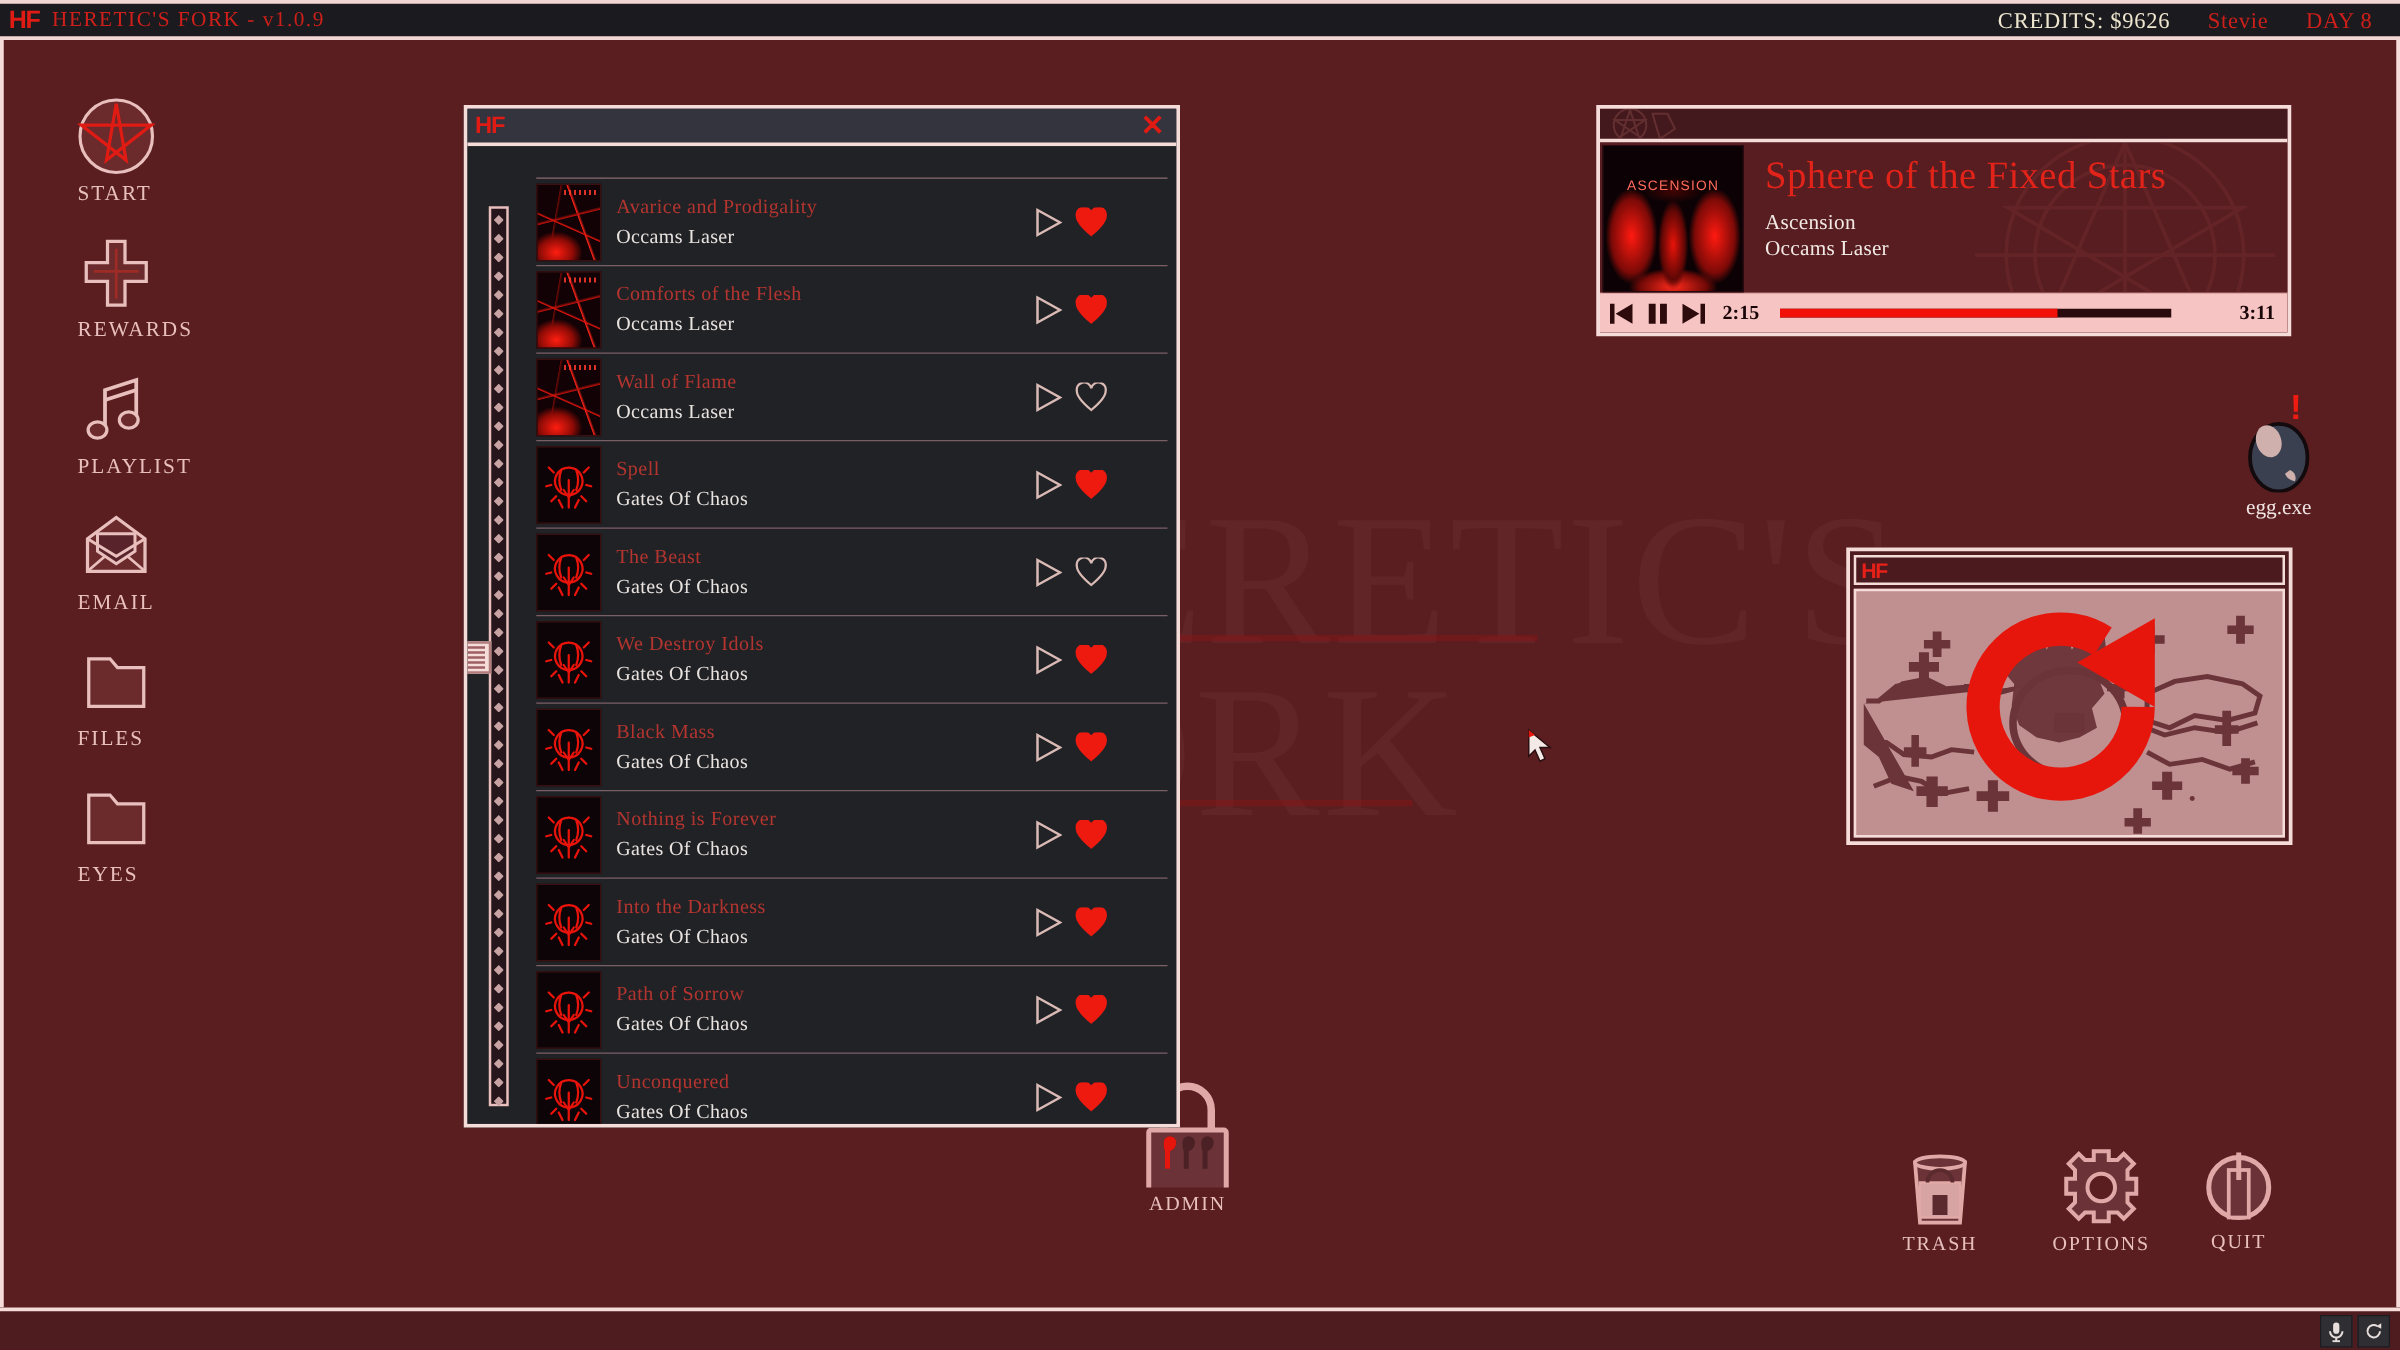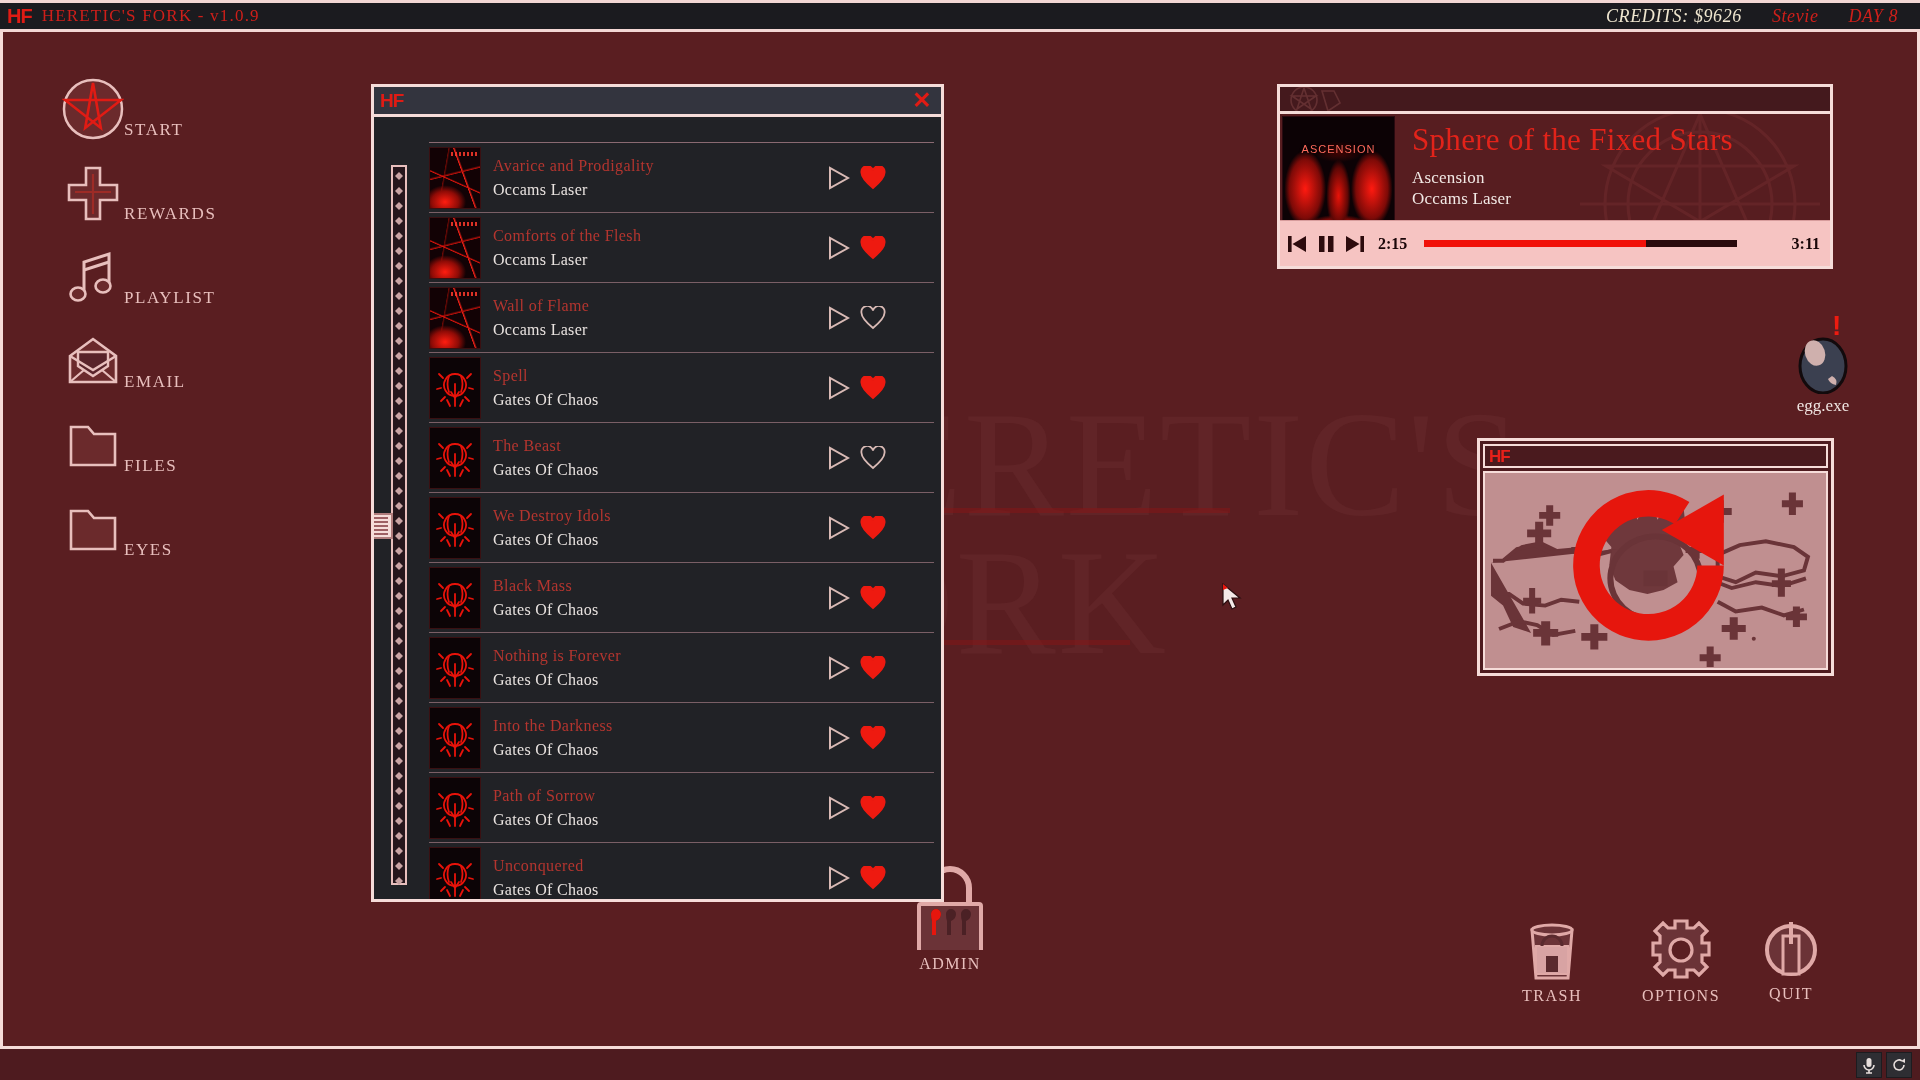--- a/index.html
+++ b/index.html
@@ -66,41 +66,40 @@
     font-family: "Liberation Serif", serif;
     font-size: 17px;
     color: #cf1f1a;
     letter-spacing: 1.2px;
   }
   #topbar .right {
     margin-left: auto;
     display: flex; align-items: center;
     gap: 30px;
     margin-right: 22px;
-    font-style: italic;
   }
   #topbar .credits {
     font-size: 18px; color: #efe6cf; letter-spacing: .6px;
   }
   #topbar .player-name {
     font-size: 18px; color: #cf1f1a; letter-spacing: .6px;
   }
   #topbar .day {
     font-size: 18px; color: #cf1f1a; letter-spacing: .6px;
   }
 
   
   #dock {
     position: absolute; left: 62px; top: 78px;
     width: 120px;
     display: flex; flex-direction: column; gap: 22px;
     z-index: 10;
   }
   .dock-item {
-    display: flex; flex-direction: row; align-items: flex-end;
+    display: flex; flex-direction: column; align-items: flex-start;
     width: 120px; cursor: pointer;
   }
   .dock-icon { height: 62px; display:flex; align-items:center; justify-content:center; }
   .dock-label {
     margin-top: 5px;
     font-size: 17px;
     color: #e8bfbd;
     letter-spacing: 1.6px;
     font-family: "Liberation Serif", serif;
   }
@@ -307,21 +306,21 @@
     font-size: 31px; color: #e2231a;
     letter-spacing: .3px; line-height: 1.05;
     margin-bottom: 10px;
   }
   #np-album, #np-artist {
     font-family: "Liberation Serif", serif;
     font-size: 17px; color: #f2e9e5; line-height: 1.24;
     letter-spacing: .2px;
   }
   #np-controls {
-    height: 46px; flex: 0 0 auto;
+    height: 32px; flex: 0 0 auto;
     background: #f6c4c2;
     display: flex; align-items: center;
     padding: 0 10px 0 6px; gap: 8px;
     border-top: 1px solid #d79c9c;
   }
   .np-btn { cursor: pointer; display: flex; align-items: center; }
   #np-time-cur, #np-time-total {
     font-family: "Liberation Serif", serif;
     font-size: 16px; color: #1a0608; font-weight: 700; margin-left: 38px;
   }

